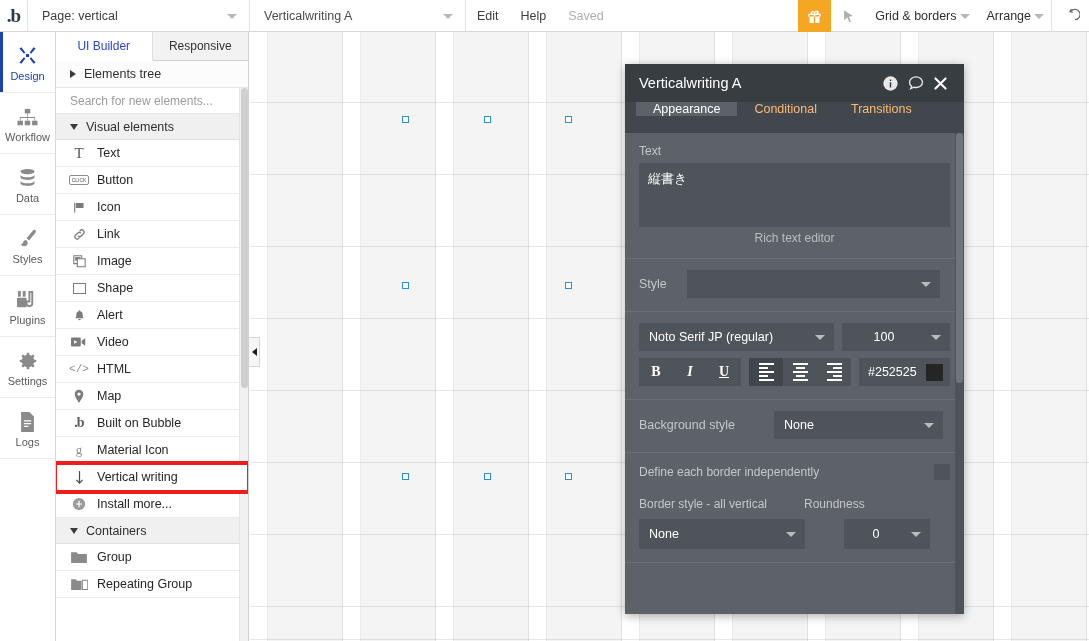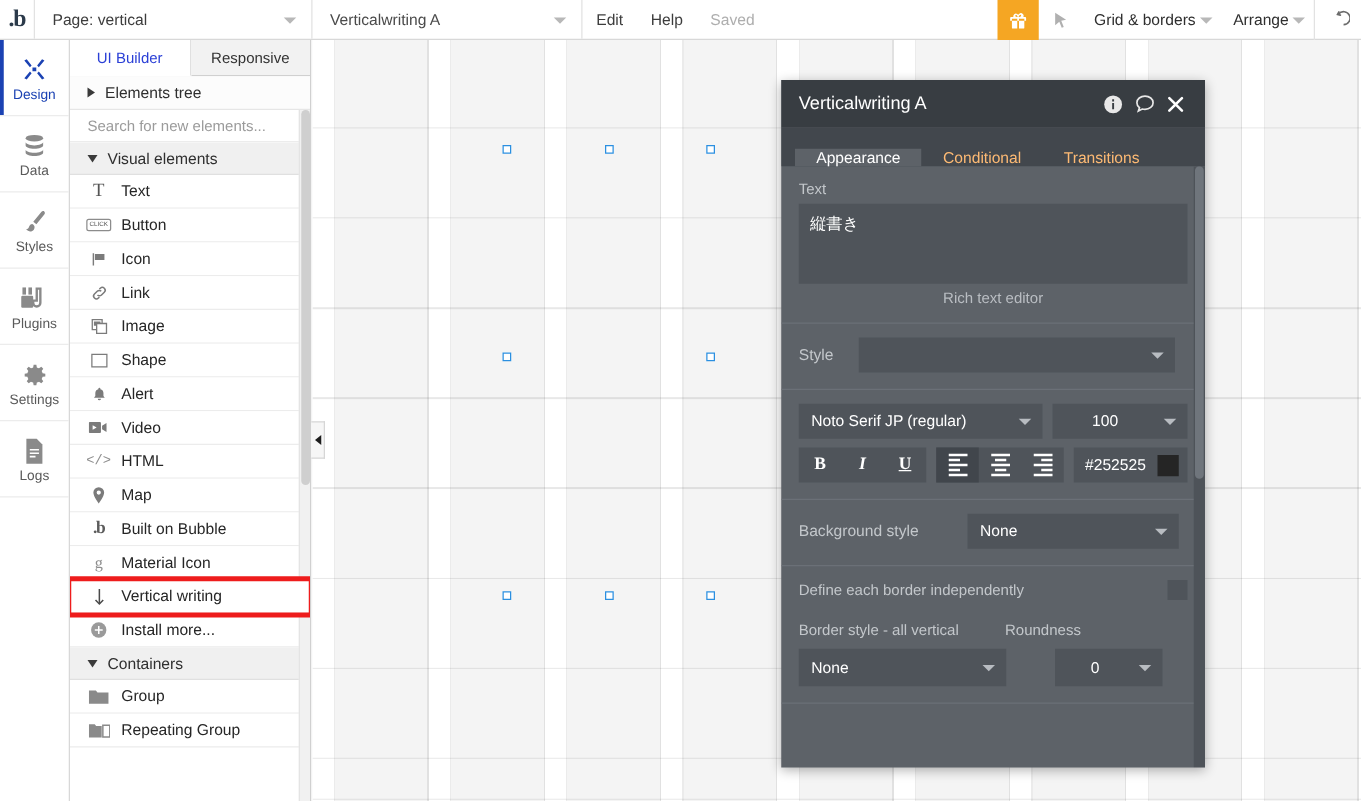--- a/index.html
+++ b/index.html
@@ -194,21 +194,21 @@
     position: absolute; left: 625px; top: 64px; width: 339px; height: 550px;
     background: #5d6268; box-shadow: 0 2px 9px rgba(0,0,0,0.32);
     z-index: 10; overflow: hidden;
   }
   .prop-head {
     height: 38px; background: #383d42; display: flex; align-items: center;
     padding: 0 11px 0 14px; cursor: move;
   }
   .prop-title { font-size: 14.5px; color: #ffffff; flex: 1; }
   .head-ico { width: 25px; display: flex; align-items: center; justify-content: center; color: #e8e8e8; cursor: pointer; }
-  .prop-tabs { height: 31px; background: #42474d; display: flex; align-items: flex-end; padding-left: 11px; }
+  .prop-tabs { height: 31px; background: #42474d; display: flex; align-items: flex-start; padding-left: 11px; }
   .prop-tab {
     display: flex; align-items: center; padding: 0 17px; font-size: 12.5px;
     color: #fdba74; cursor: pointer;
   }
   .prop-tab.active { background: #5d6268; color: #ffffff; }
   .prop-body { position: relative; height: 481px; overflow: hidden; }
   .sec { padding: 11px 14px 13px 14px; border-bottom: 1px solid #6b7077; }
   .lbl-sm { font-size: 12px; color: #c3c7cb; }
   .textarea {
     margin-top: 5px; height: 64px; background: #4f545a; border: none;
@@ -302,20 +302,32 @@
   </div>
 
   <div class="rail">
     <div class="rail-item active">
       <span class="rail-icon">
         <svg width="23" height="23" viewBox="0 0 24 24" fill="#1b42b3" aria-hidden="true">
           <path d="M3.6 4.6l2-1.1 4.1 5.3-1.4 1.4zM20.4 4.6l-2-1.1-4.1 5.3 1.4 1.4zM3.6 19.4l2 1.1 4.1-5.3-1.4-1.4zM20.4 19.4l-2 1.1-4.1-5.3 1.4-1.4zM10.4 10.4h3.2v3.2h-3.2z"></path>
         </svg>
       </span>
       <span class="lbl">Design</span>
+    </div>
+    <div class="rail-item">
+      <span class="rail-icon">
+        <svg width="23" height="20" viewBox="0 0 24 22" fill="#8a8a8a" aria-hidden="true">
+          <rect x="9" y="1" width="6" height="5"></rect>
+            <rect x="1" y="14" width="6" height="5"></rect>
+          <rect x="9" y="14" width="6" height="5"></rect>
+            <rect x="17" y="14" width="6" height="5"></rect>
+          <path d="M11.6 6h.8v4h-.8zM4 10h16v1H4zM3.6 10h.8v4h-.8zM11.6 10h.8v4h-.8zM19.6 10h.8v4h-.8z"></path>
+        </svg>
+      </span>
+      <span class="lbl">Workflow</span>
     </div>
     <div class="rail-item">
       <span class="rail-icon">
         <svg width="21" height="22" viewBox="0 0 24 24" fill="#8a8a8a" aria-hidden="true">
           <ellipse cx="12" cy="4.6" rx="8" ry="3"></ellipse>
           <path d="M4 8.2c0 1.7 3.6 3 8 3s8-1.3 8-3v3c0 1.7-3.6 3-8 3s-8-1.3-8-3z"></path>
           <path d="M4 15c0 1.7 3.6 3 8 3s8-1.3 8-3v3c0 1.7-3.6 3-8 3s-8-1.3-8-3z"></path>
         </svg>
       </span>
       <span class="lbl">Data</span>

